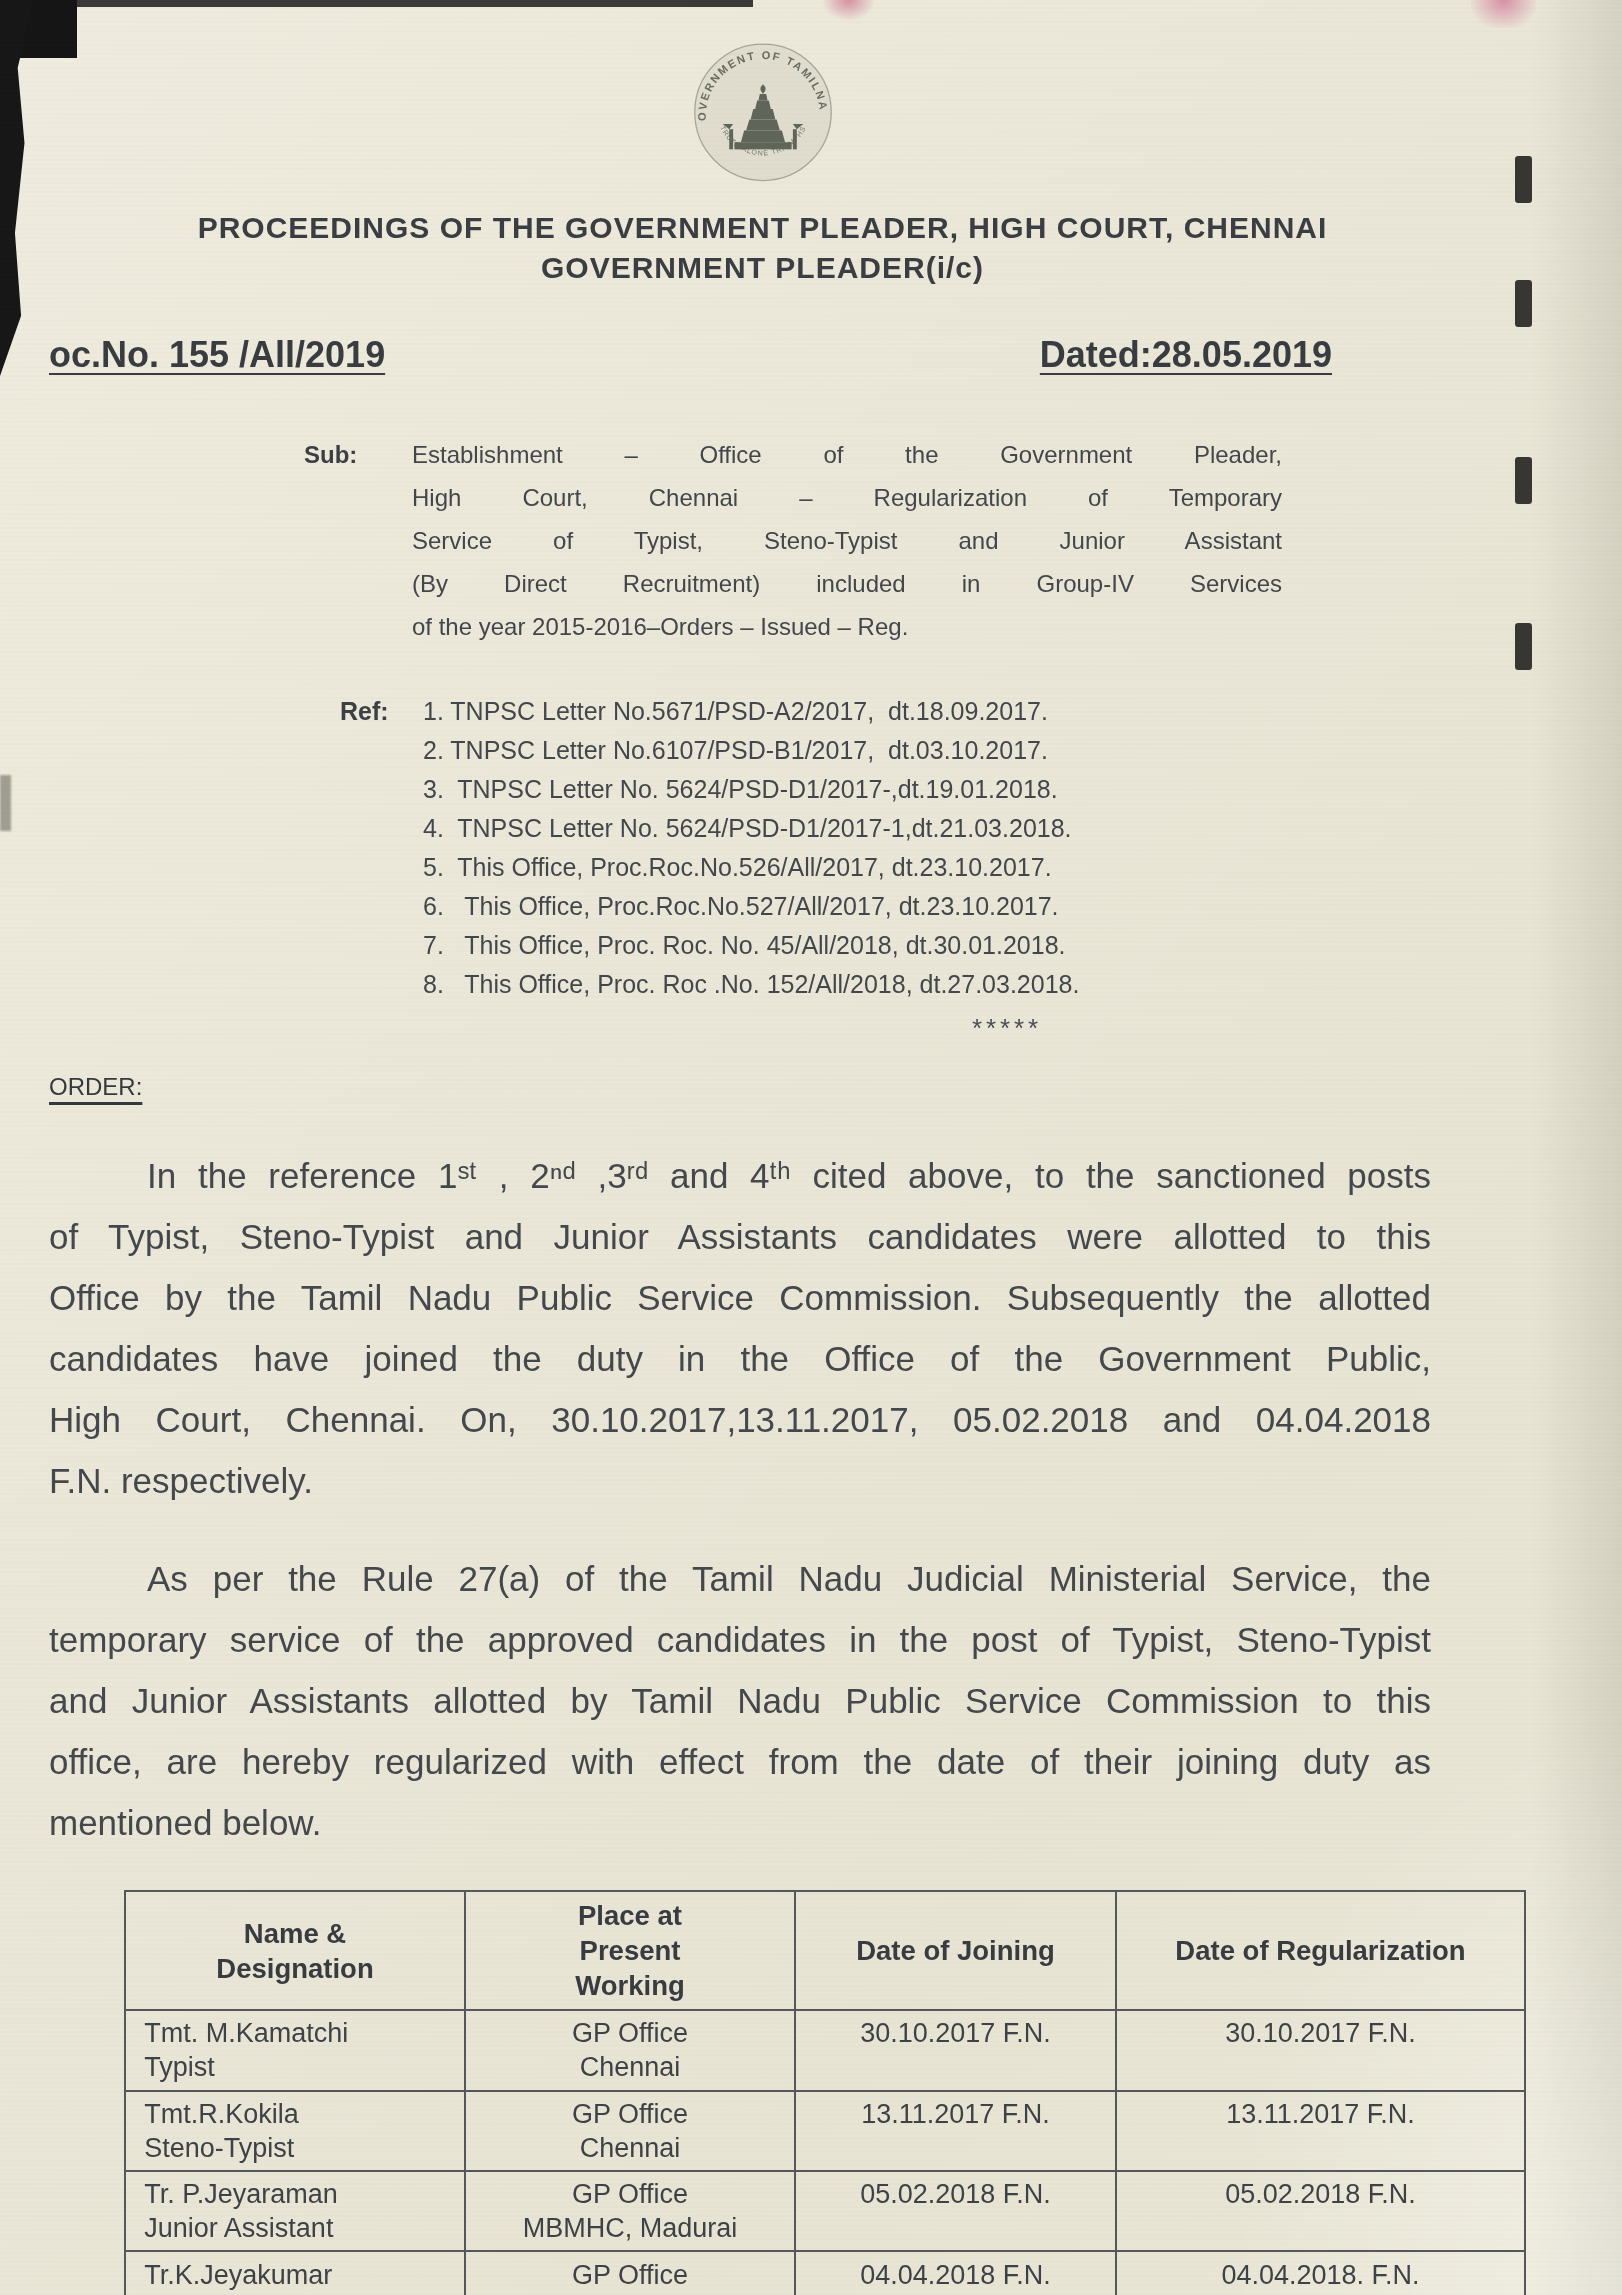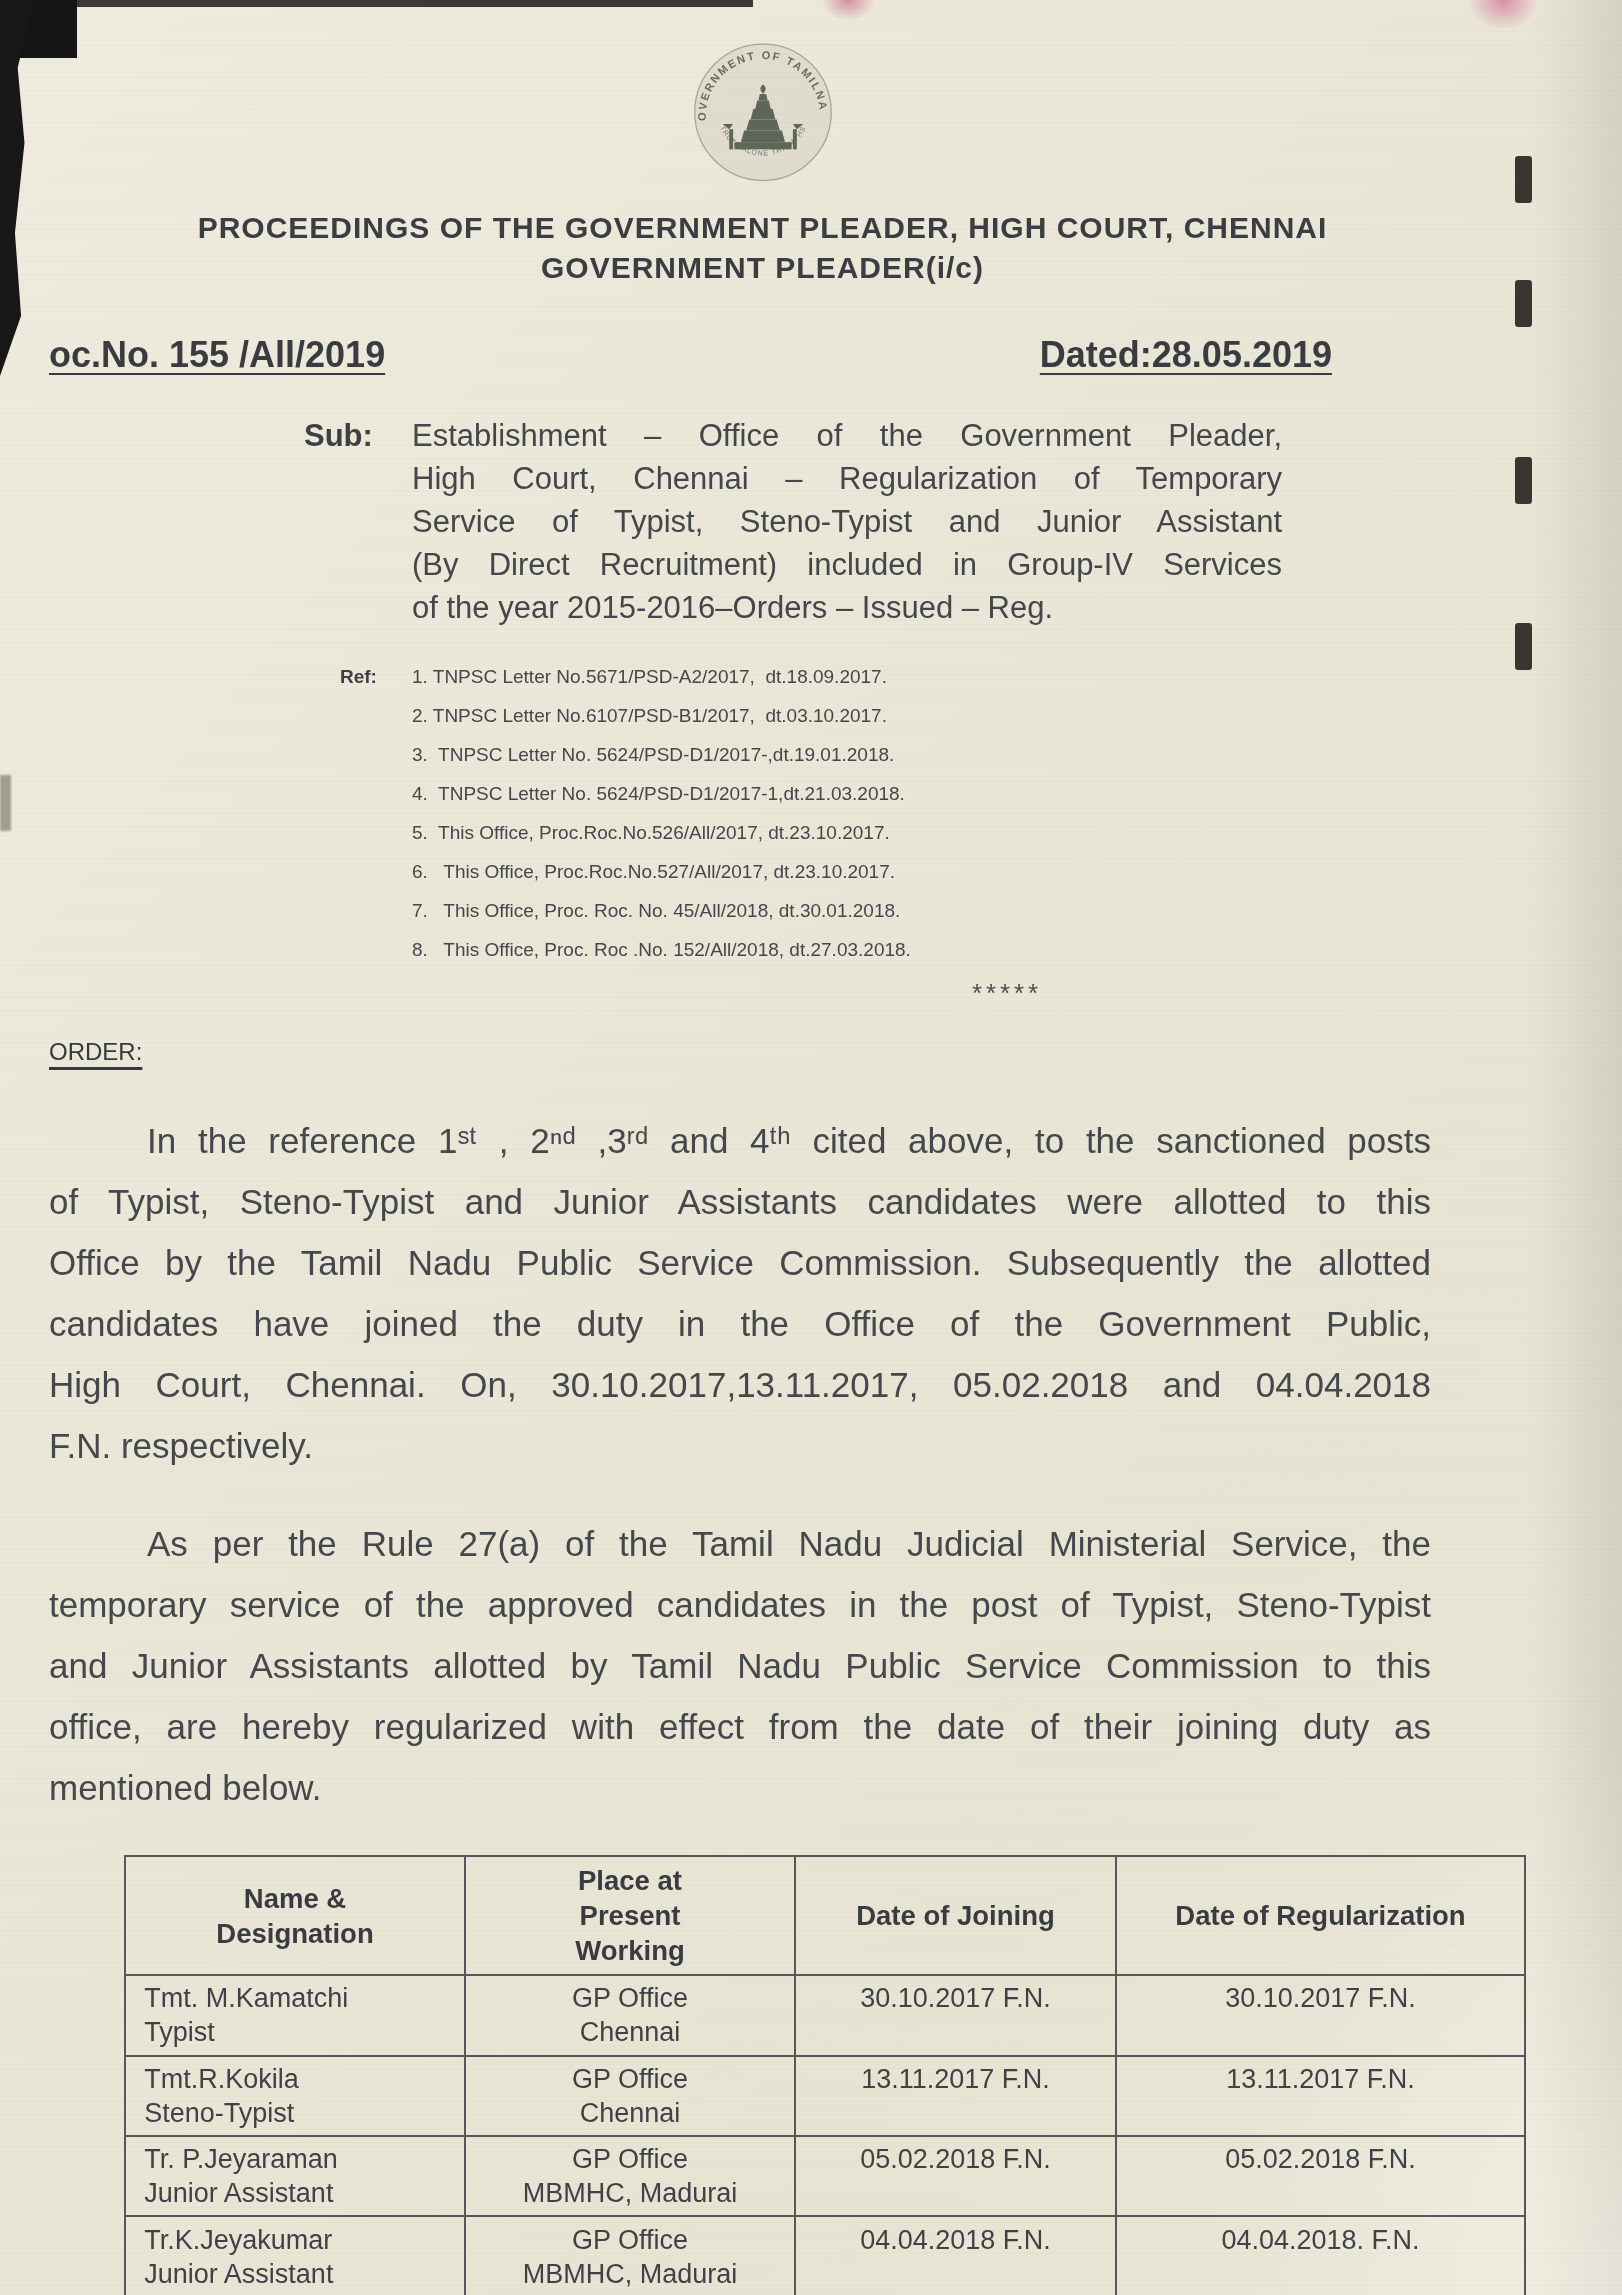--- a/index.html
+++ b/index.html
@@ -43,29 +43,29 @@
   .emblem svg { filter: blur(0.5px); opacity:.92; }
 
   .header-block { margin-top:17px; text-align:center; font-weight:bold;
                   font-size:30px; line-height:40px; letter-spacing:1px; color:#3a3e42; }
   .h-line { white-space:pre; }
 
   .meta-row { display:flex; justify-content:space-between; margin-top:46px;
               padding-right:144px; font-weight:bold; font-size:36px; color:#383c40; }
   .meta-row span { text-decoration:underline; text-decoration-thickness:2px; text-underline-offset:5.9px; }
 
-  .sub-row { display:flex; margin-top:38px; padding-left:255px; font-size:31px; line-height:43px; }
+  .sub-row { display:flex; margin-top:57px; padding-left:255px; font-size:24px; line-height:43px; }
   .sub-label { width:108px; font-weight:bold; color:#3c4044; flex:none; }
   .sub-text { width:870px; }
 
   .jline { text-align:justify; text-align-last:justify; white-space:normal; }
   .jline.last { text-align-last:left; }
   .jline.indent { padding-left:98px; }
 
-  .ref-row { display:flex; margin-top:28px; padding-left:291px; font-size:19px; line-height:39px; }
+  .ref-row { display:flex; margin-top:44px; padding-left:291px; font-size:25px; line-height:39px;gap:11px; }
   .ref-label { width:72px; font-weight:bold; color:#3c4044; flex:none; }
   .ref-item { white-space:pre; }
 
   .stars { margin-top:9.2px; margin-left:923px; font-size:26px; letter-spacing:3.9px; color:#4a4e52; }
 
   .order-heading { margin-top:29px; font-size:24px; font-weight:normal; color:#35393d;
                    text-decoration:underline; text-decoration-thickness:2.6px; text-underline-offset:7.2px; }
 
   .para { margin-top:44px; width:1382px; font-size:35px; line-height:61px; color:#44484c; }
   .para2 { margin-top:37px; }

